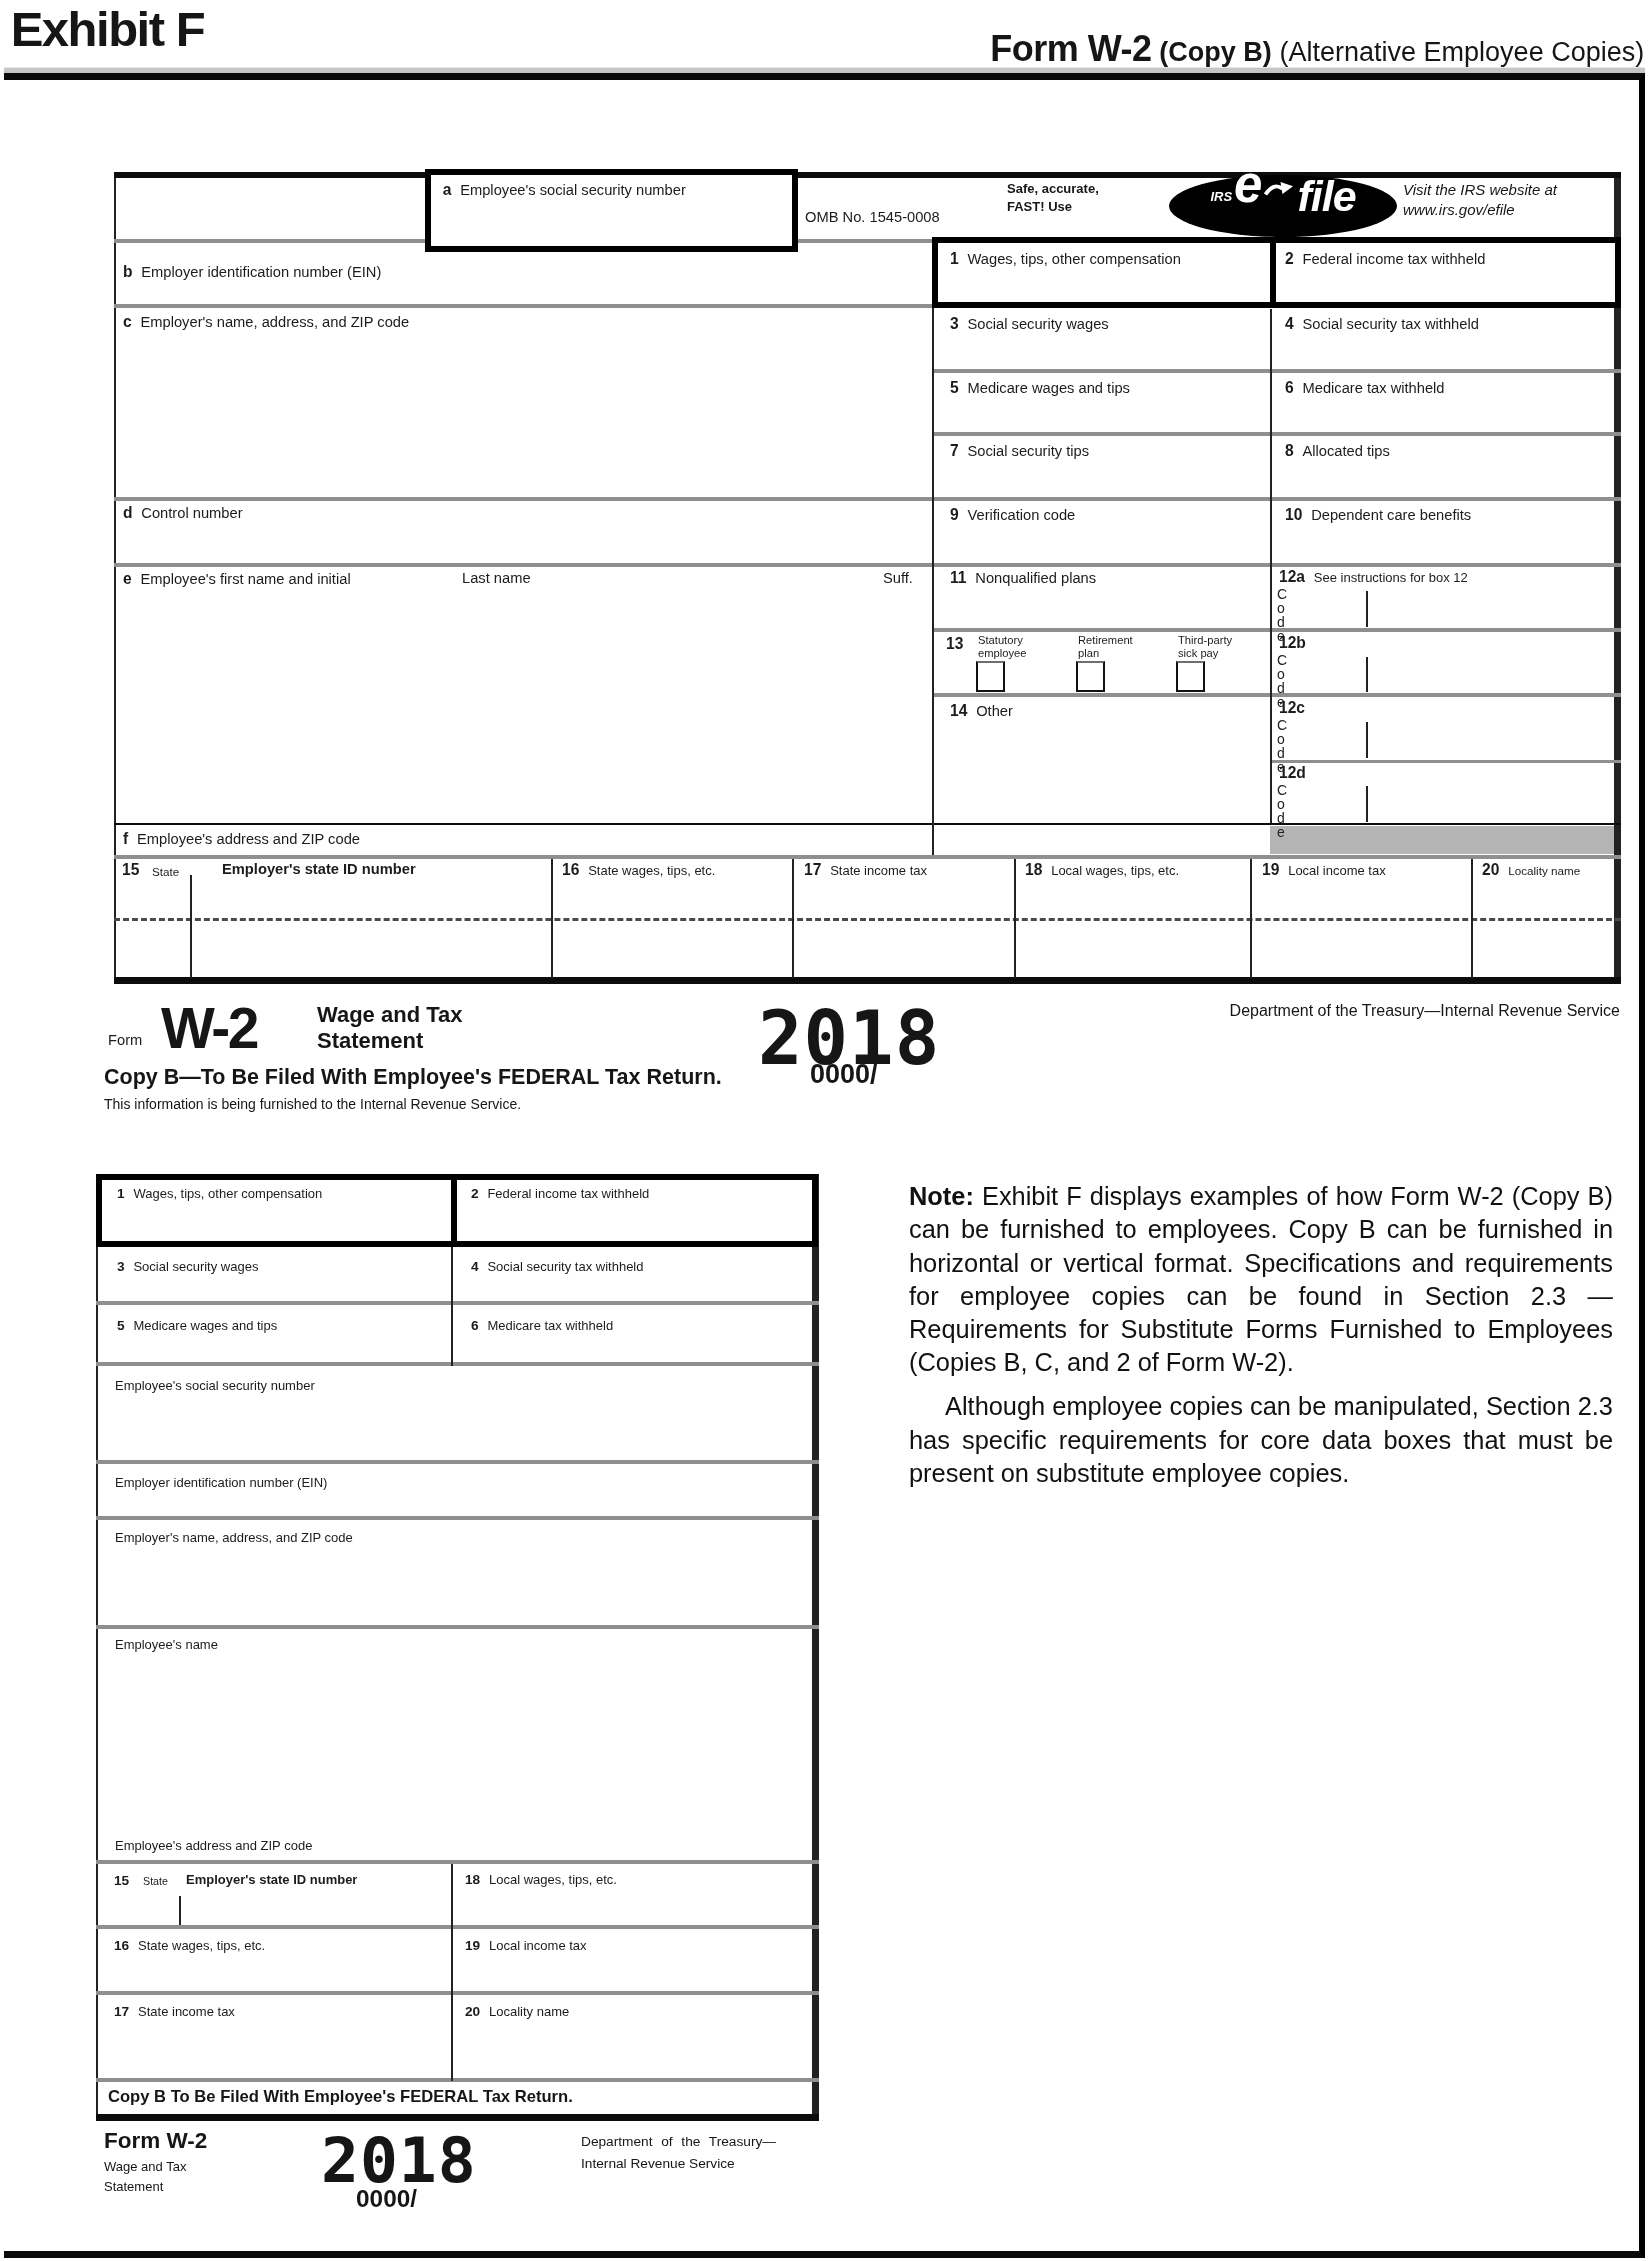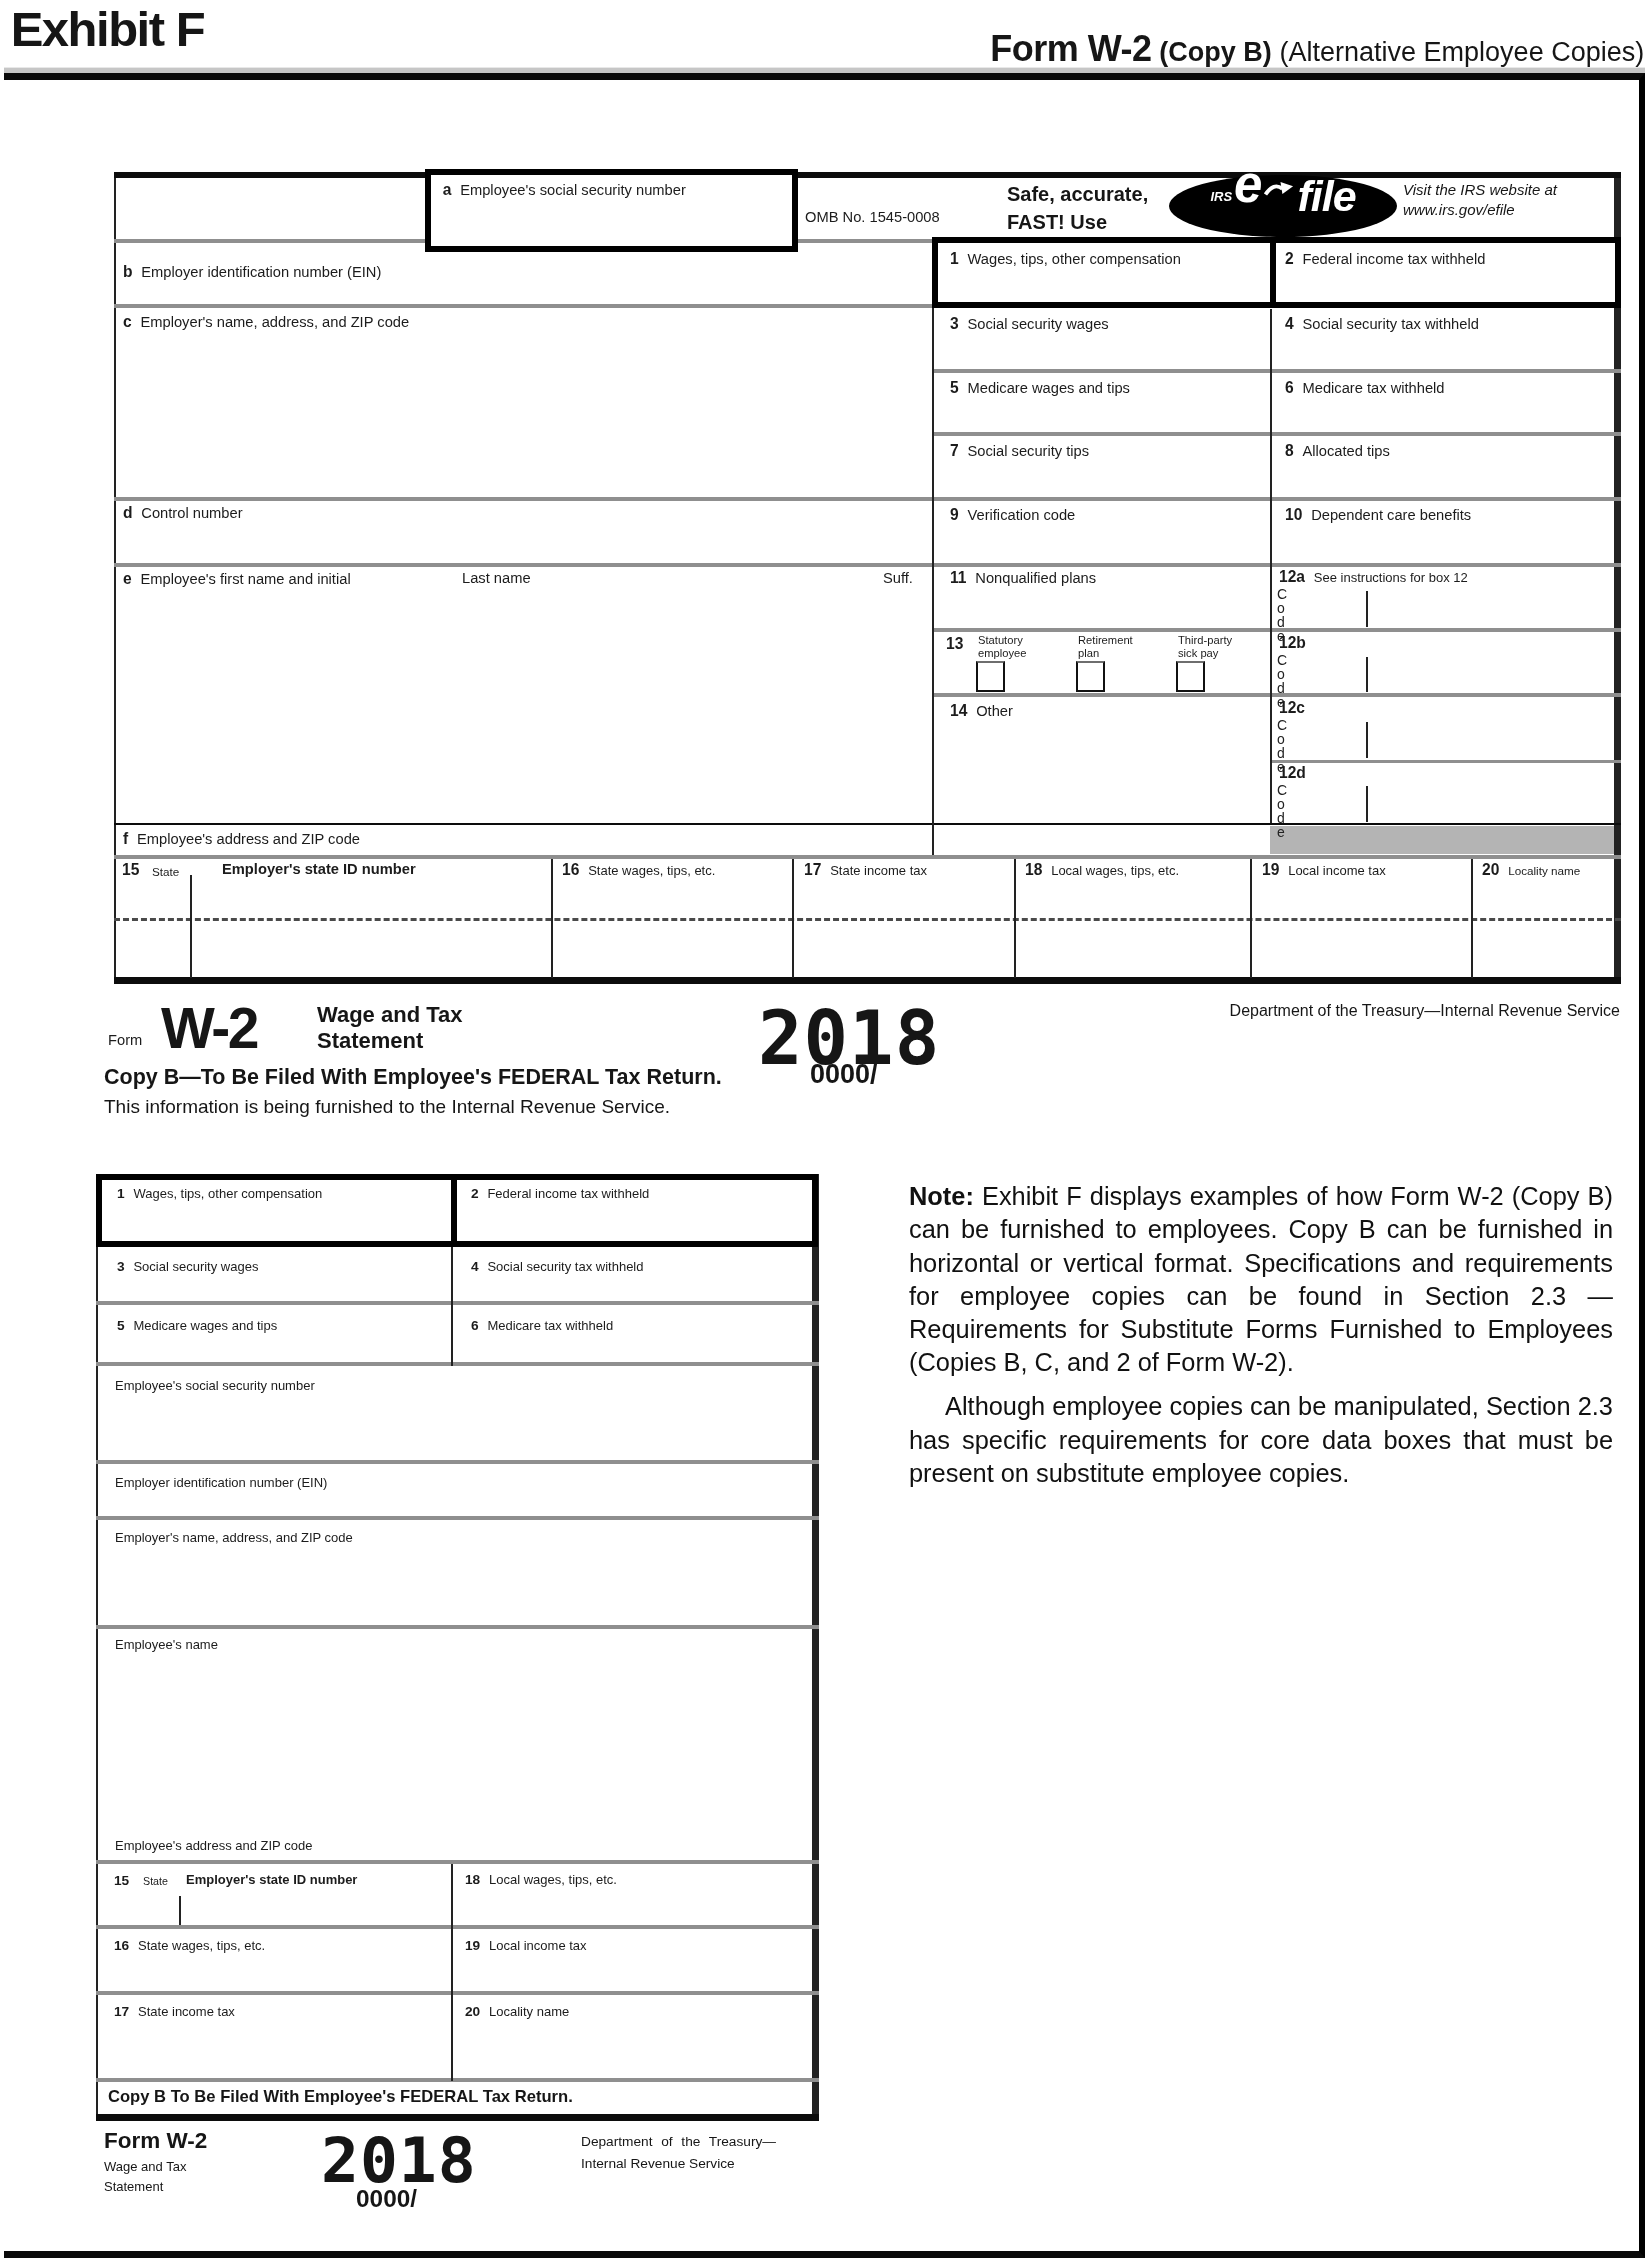--- a/index.html
+++ b/index.html
@@ -35,21 +35,21 @@
   #ssn-box{position:absolute;left:425px;top:169px;width:361px;height:71px;border:6.4px solid #000;background:#fff;}
   #ssn-box .lbl{left:11.7px;top:5.9px;position:absolute;}
   .boldbox{position:absolute;border:6.4px solid #000;background:#fff;}
   
   #efile{position:absolute;left:1169px;top:175px;width:228px;height:62px;background:#000;border-radius:50%;
          display:flex;align-items:flex-start;justify-content:center;color:#fff;gap:2px;}
   .efile-irs{font-size:13px;font-weight:bold;font-style:italic;align-self:flex-start;margin-top:13.7px;}
   .efile-e{font-size:51px;font-weight:bold;font-style:italic;line-height:.75;margin-top:-8.8px;}
   .efile-file{font-size:43px;font-weight:bold;font-style:italic;letter-spacing:-1px;margin-top:-2.9px;}
   .efile-arrow{width:31px;height:21.5px;margin-top:2.9px;}
-  #safe-block{position:absolute;left:1007px;top:180px;font-size:20px;font-weight:bold;line-height:1.4;}
+  #safe-block{position:absolute;left:1007px;top:180px;font-size:13px;font-weight:bold;line-height:1.4;}
   #visit-block{position:absolute;left:1403px;top:180px;font-size:15px;font-style:italic;line-height:1.35;}
   
   .year{font-family:"DejaVu Sans Mono","Liberation Mono",monospace;font-weight:bold;letter-spacing:1px;}
   
   #note{position:absolute;left:900px;top:1171px;width:722px;font-size:25.4px;line-height:1.31;text-align:justify;color:#111;}
   #note p{margin:9px;}
   #note .p2{text-indent:36px;margin-top:10.7px;}
 </style>
 </head>
 <body>
@@ -179,21 +179,21 @@
   <div class="lbl" style="left:108px;top:1032px;">Form</div>
   <div class="abs" style="left:161px;top:995px;font-size:57px;font-weight:bold;letter-spacing:-2.4px;">W-2</div>
   <div class="abs" style="left:317px;top:1002px;font-size:22px;font-weight:bold;line-height:1.2;">
     <div>Wage and Tax</div>
     <div>Statement</div>
   </div>
   <div class="abs year" style="left:758px;top:995px;font-size:74px;">2018</div>
   <div class="abs" style="left:810px;top:1059px;font-size:27px;font-weight:bold;">0000/</div>
   <div class="abs" style="left:1132px;top:1002px;width:488px;font-size:16px;text-align:right;">Department of the Treasury—Internal Revenue Service</div>
   <div class="abs" style="left:104px;top:1065px;font-size:21.5px;font-weight:bold;">Copy B—To Be Filed With Employee's FEDERAL Tax Return.</div>
-  <div class="abs" style="left:104px;top:1096px;font-size:19px;">This information is being furnished to the Internal Revenue Service.</div>
+  <div class="abs" style="left:104px;top:1096px;font-size:14px;">This information is being furnished to the Internal Revenue Service.</div>
 
   <div>
     <div class="vl" style="left:96px;top:1174px;height:947px;width:2.4px;"></div>
     <div class="vl" style="left:812px;top:1174px;height:947px;width:6.8px;"></div>
     <div class="hlb" style="left:96px;top:2114px;width:723px;height:6.8px;"></div>
     <div class="hl" style="left:96px;top:1301px;width:723px;"></div>
     <div class="hl" style="left:96px;top:1362px;width:723px;"></div>
     <div class="hl" style="left:96px;top:1460px;width:723px;"></div>
     <div class="hl" style="left:96px;top:1516px;width:723px;"></div>
     <div class="hl" style="left:96px;top:1625px;width:723px;"></div>

